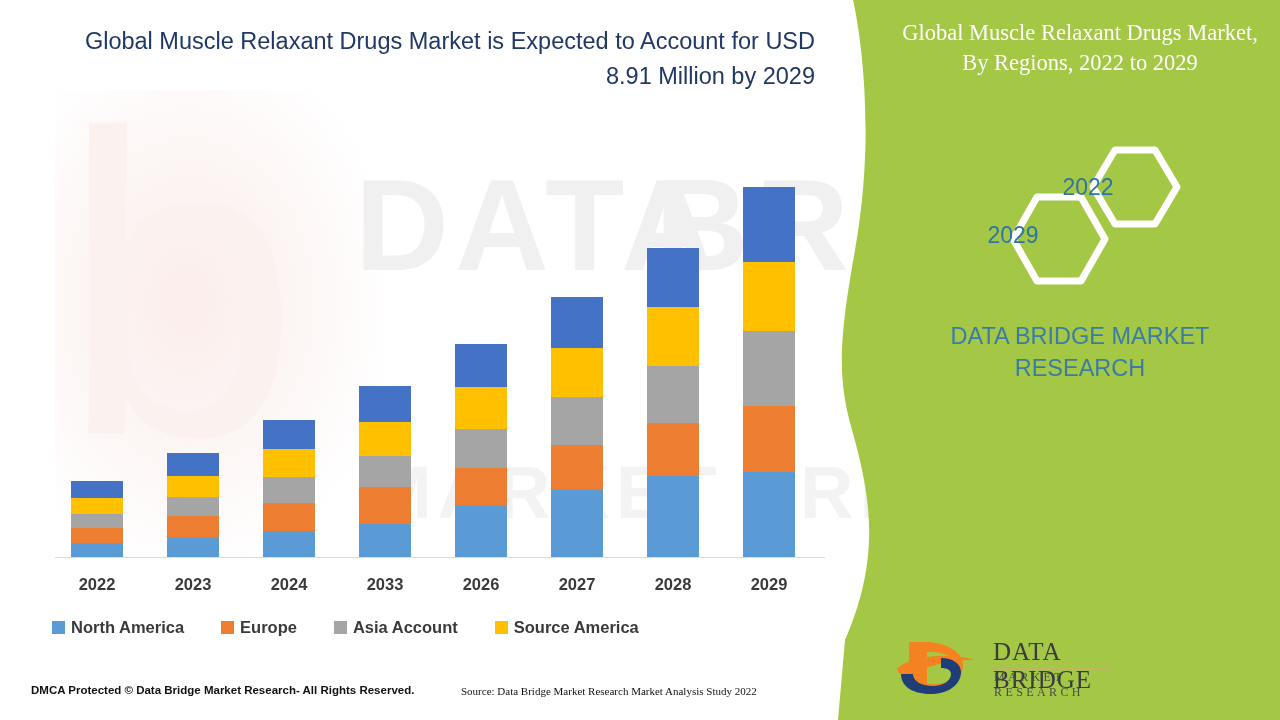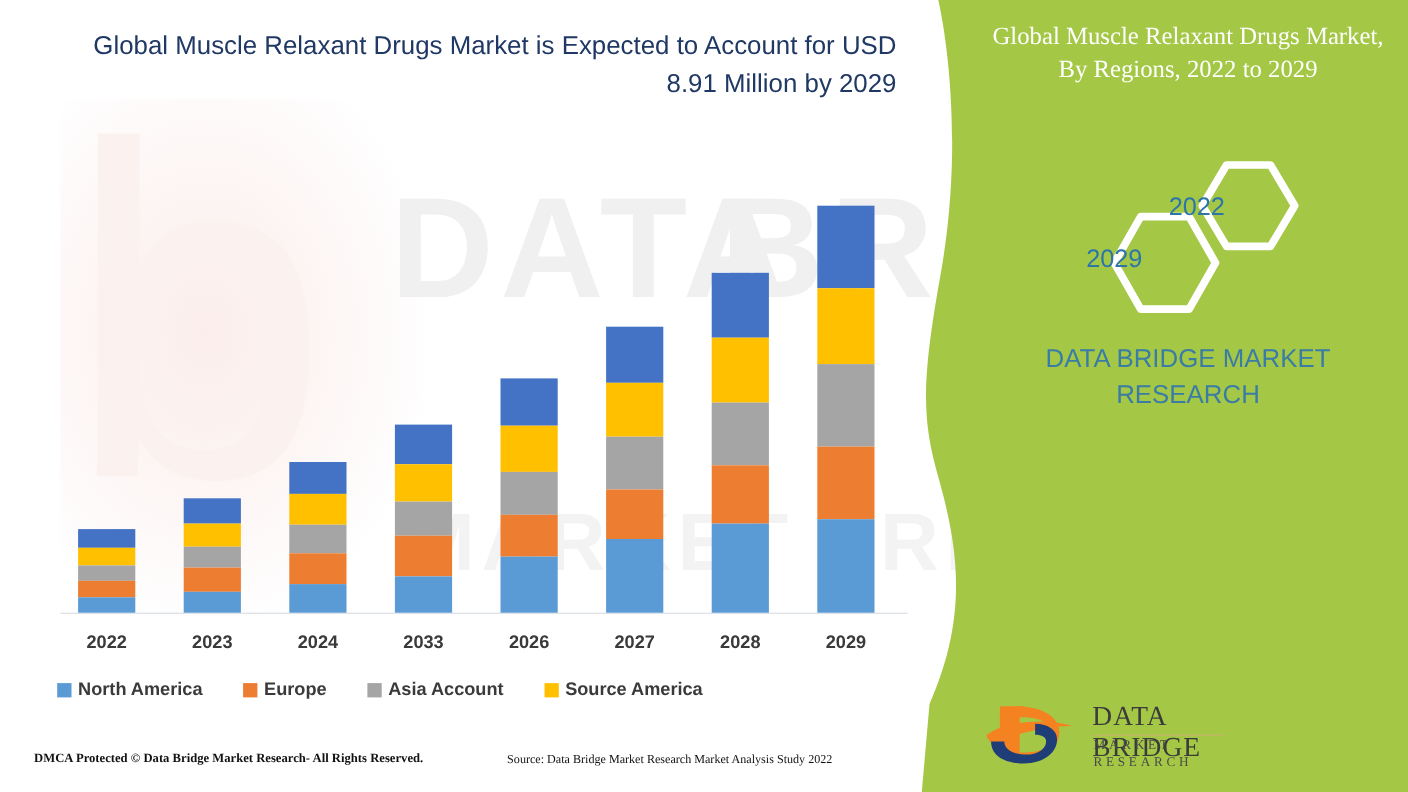--- a/index.html
+++ b/index.html
@@ -118,21 +118,21 @@
     font-size: 23px;
     font-family: "Liberation Sans", sans-serif;
     text-align: center;
     width: 100px;
   }
   .hex-2022-label { left: 53px; top: 32px; }
   .hex-2029-label { left: -22px; top: 80px; }
 
   .brand-text {
     position: absolute;
-    top: 310px;
+    top: 320px;
     left: 15px;
     width: 370px;
     text-align: center;
     color: #3a7ca5;
     font-size: 23.5px;
     line-height: 32px;
     font-family: "Liberation Sans", sans-serif;
   }
 
   
@@ -252,21 +252,21 @@
     white-space: nowrap;
   }
 
   
   .footer-left {
     position: absolute;
     left: 31px;
     top: 684px;
     font-size: 11.5px;
     color: #111111;
-    font-family: Liberation Serif, serif;
+    font-family: Liberation Sans, sans-serif;
     font-weight: 700;
     z-index: 5;
   }
   .footer-right {
     position: absolute;
     left: 461px;
     top: 685px;
     font-size: 11px;
     color: #111111;
     font-family: "Liberation Serif", serif;

